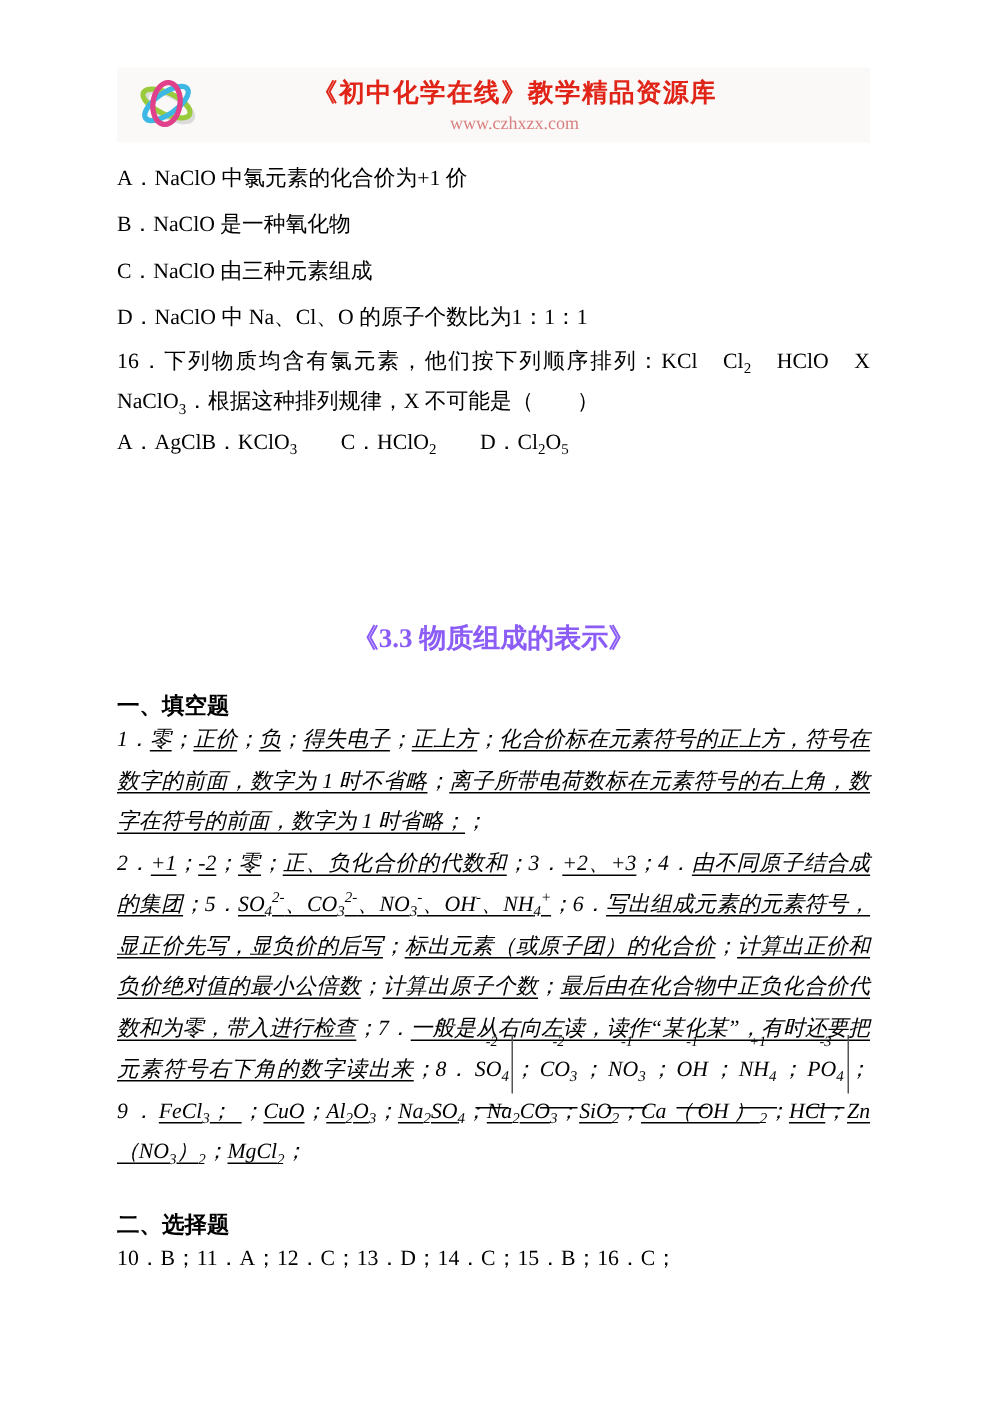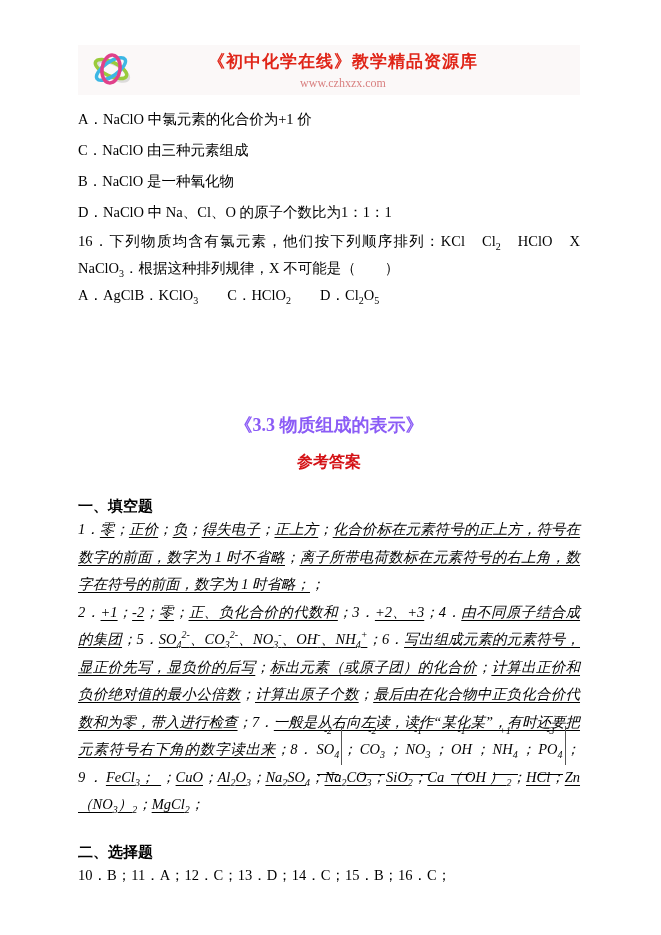--- a/index.html
+++ b/index.html
@@ -59,30 +59,29 @@
   <div class="header-text">
     <div class="header-title" style="color:#e02518;">《初中化学在线》教学精品资源库</div>
     <a class="header-url" href="#" style="color:#d98080;text-align:center;">www.czhxzx.com</a>
   </div>
 </div>
 
 <div class="content">
 
   <div class="q15">
     <p class="para">A．NaClO 中氯元素的化合价为+1 价</p>
+    <p class="para">B．NaClO 是一种氧化物</p>
     <p class="para">C．NaClO 由三种元素组成</p>
-    <p class="para">B．NaClO 是一种氧化物</p>
     <p class="para">D．NaClO 中 Na、Cl、O 的原子个数比为1：1：1</p>
   </div>
 
   <p class="para q16stem"><span>16．下列物质均含有氯元素，他们按下列顺序排列：KCl　Cl</span><span><sub>2</sub></span><span>　HClO　X　NaClO</span><span><sub>3</sub></span><span>．根据这种排列规律，X 不可能是（　　）</span></p>
   <p class="para q16opts"><span>A．AgClB．KClO</span><span><sub>3</sub></span><span>　　C．HClO</span><span><sub>2</sub></span><span>　　D．Cl</span><span><sub>2</sub></span><span>O</span><span><sub>5</sub></span></p>
 
   <h1 class="doc-title" style="color:#8b5cf6;">《3.3 物质组成的表示》</h1>
-  <h2 class="doc-subtitle" style="color:#d41216;">参考答案</h2>
 
   <h3 class="section-heading">一、填空题</h3>
 
   <p class="para ans"><span>1．</span><span class="u">零</span><span>；</span><span class="u">正价</span><span>；</span><span class="u">负</span><span>；</span><span class="u">得失电子</span><span>；</span><span class="u">正上方</span><span>；</span><span class="u">化合价标在元素符号的正上方，符号在数字的前面，数字为 1 时不省略</span><span>；</span><span class="u">离子所带电荷数标在元素符号的右上角，数字在符号的前面，数字为 1 时省略；</span><span>；</span></p>
   <p class="para ans"><span>2．</span><span class="u">+1</span><span>；</span><span class="u">-2</span><span>；</span><span class="u">零</span><span>；</span><span class="u">正、负化合价的代数和</span><span>；3．</span><span class="u">+2、+3</span><span>；4．</span><span class="u">由不同原子结合成的集团</span><span>；5．</span><span class="u">SO<sub>4</sub><sup>2-</sup>、CO<sub>3</sub><sup>2-</sup>、NO<sub>3</sub><sup>-</sup>、OH<sup>-</sup>、NH<sub>4</sub><sup>+</sup></span><span>；6．</span><span class="u">写出组成元素的元素符号，显正价先写，显负价的后写</span><span>；</span><span class="u">标出元素（或原子团）的化合价</span><span>；</span><span class="u">计算出正价和负价绝对值的最小公倍数</span><span>；</span><span class="u">计算出原子个数</span><span>；</span><span class="u">最后由在化合物中正负化合价代数和为零，带入进行检查</span><span>；7．</span><span class="u">一般是从右向左读，读作“某化某”，有时还要把元素符号右下角的数字读出来</span><span>；8．</span><span class="uval"><span class="val bar"><span class="vtop">-2</span><span class="vbase">SO<sub>4</sub></span></span></span><span>；</span><span class="uval"><span class="val"><span class="vtop">-2</span><span class="vbase">CO<sub>3</sub></span></span></span><span>；</span><span class="uval"><span class="val"><span class="vtop">-1</span><span class="vbase">NO<sub>3</sub></span></span></span><span>；</span><span class="uval"><span class="val"><span class="vtop">-1</span><span class="vbase">OH</span></span></span><span>；</span><span class="uval"><span class="val"><span class="vtop">+1</span><span class="vbase">NH<sub>4</sub></span></span></span><span>；</span><span class="uval"><span class="val bar"><span class="vtop">-3</span><span class="vbase">PO<sub>4</sub></span></span></span><span>；9．</span><span class="u">FeCl<sub>3</sub>；&nbsp;</span><span>；</span><span class="u">CuO</span><span>；</span><span class="u">Al<sub>2</sub>O<sub>3</sub></span><span>；</span><span class="u">Na<sub>2</sub>SO<sub>4</sub></span><span>；</span><span class="u">Na<sub>2</sub>CO<sub>3</sub></span><span>；</span><span class="u">SiO<sub>2</sub></span><span>；</span><span class="u">Ca（OH）<sub>2</sub></span><span>；</span><span class="u">HCl</span><span>；</span><span class="u">Zn（NO<sub>3</sub>）<sub>2</sub></span><span>；</span><span class="u">MgCl<sub>2</sub></span><span>；</span></p>
 
   <h3 class="section-heading">二、选择题</h3>
 
   <p class="para choice-line">10．B；11．A；12．C；13．D；14．C；15．B；16．C；</p>
 

